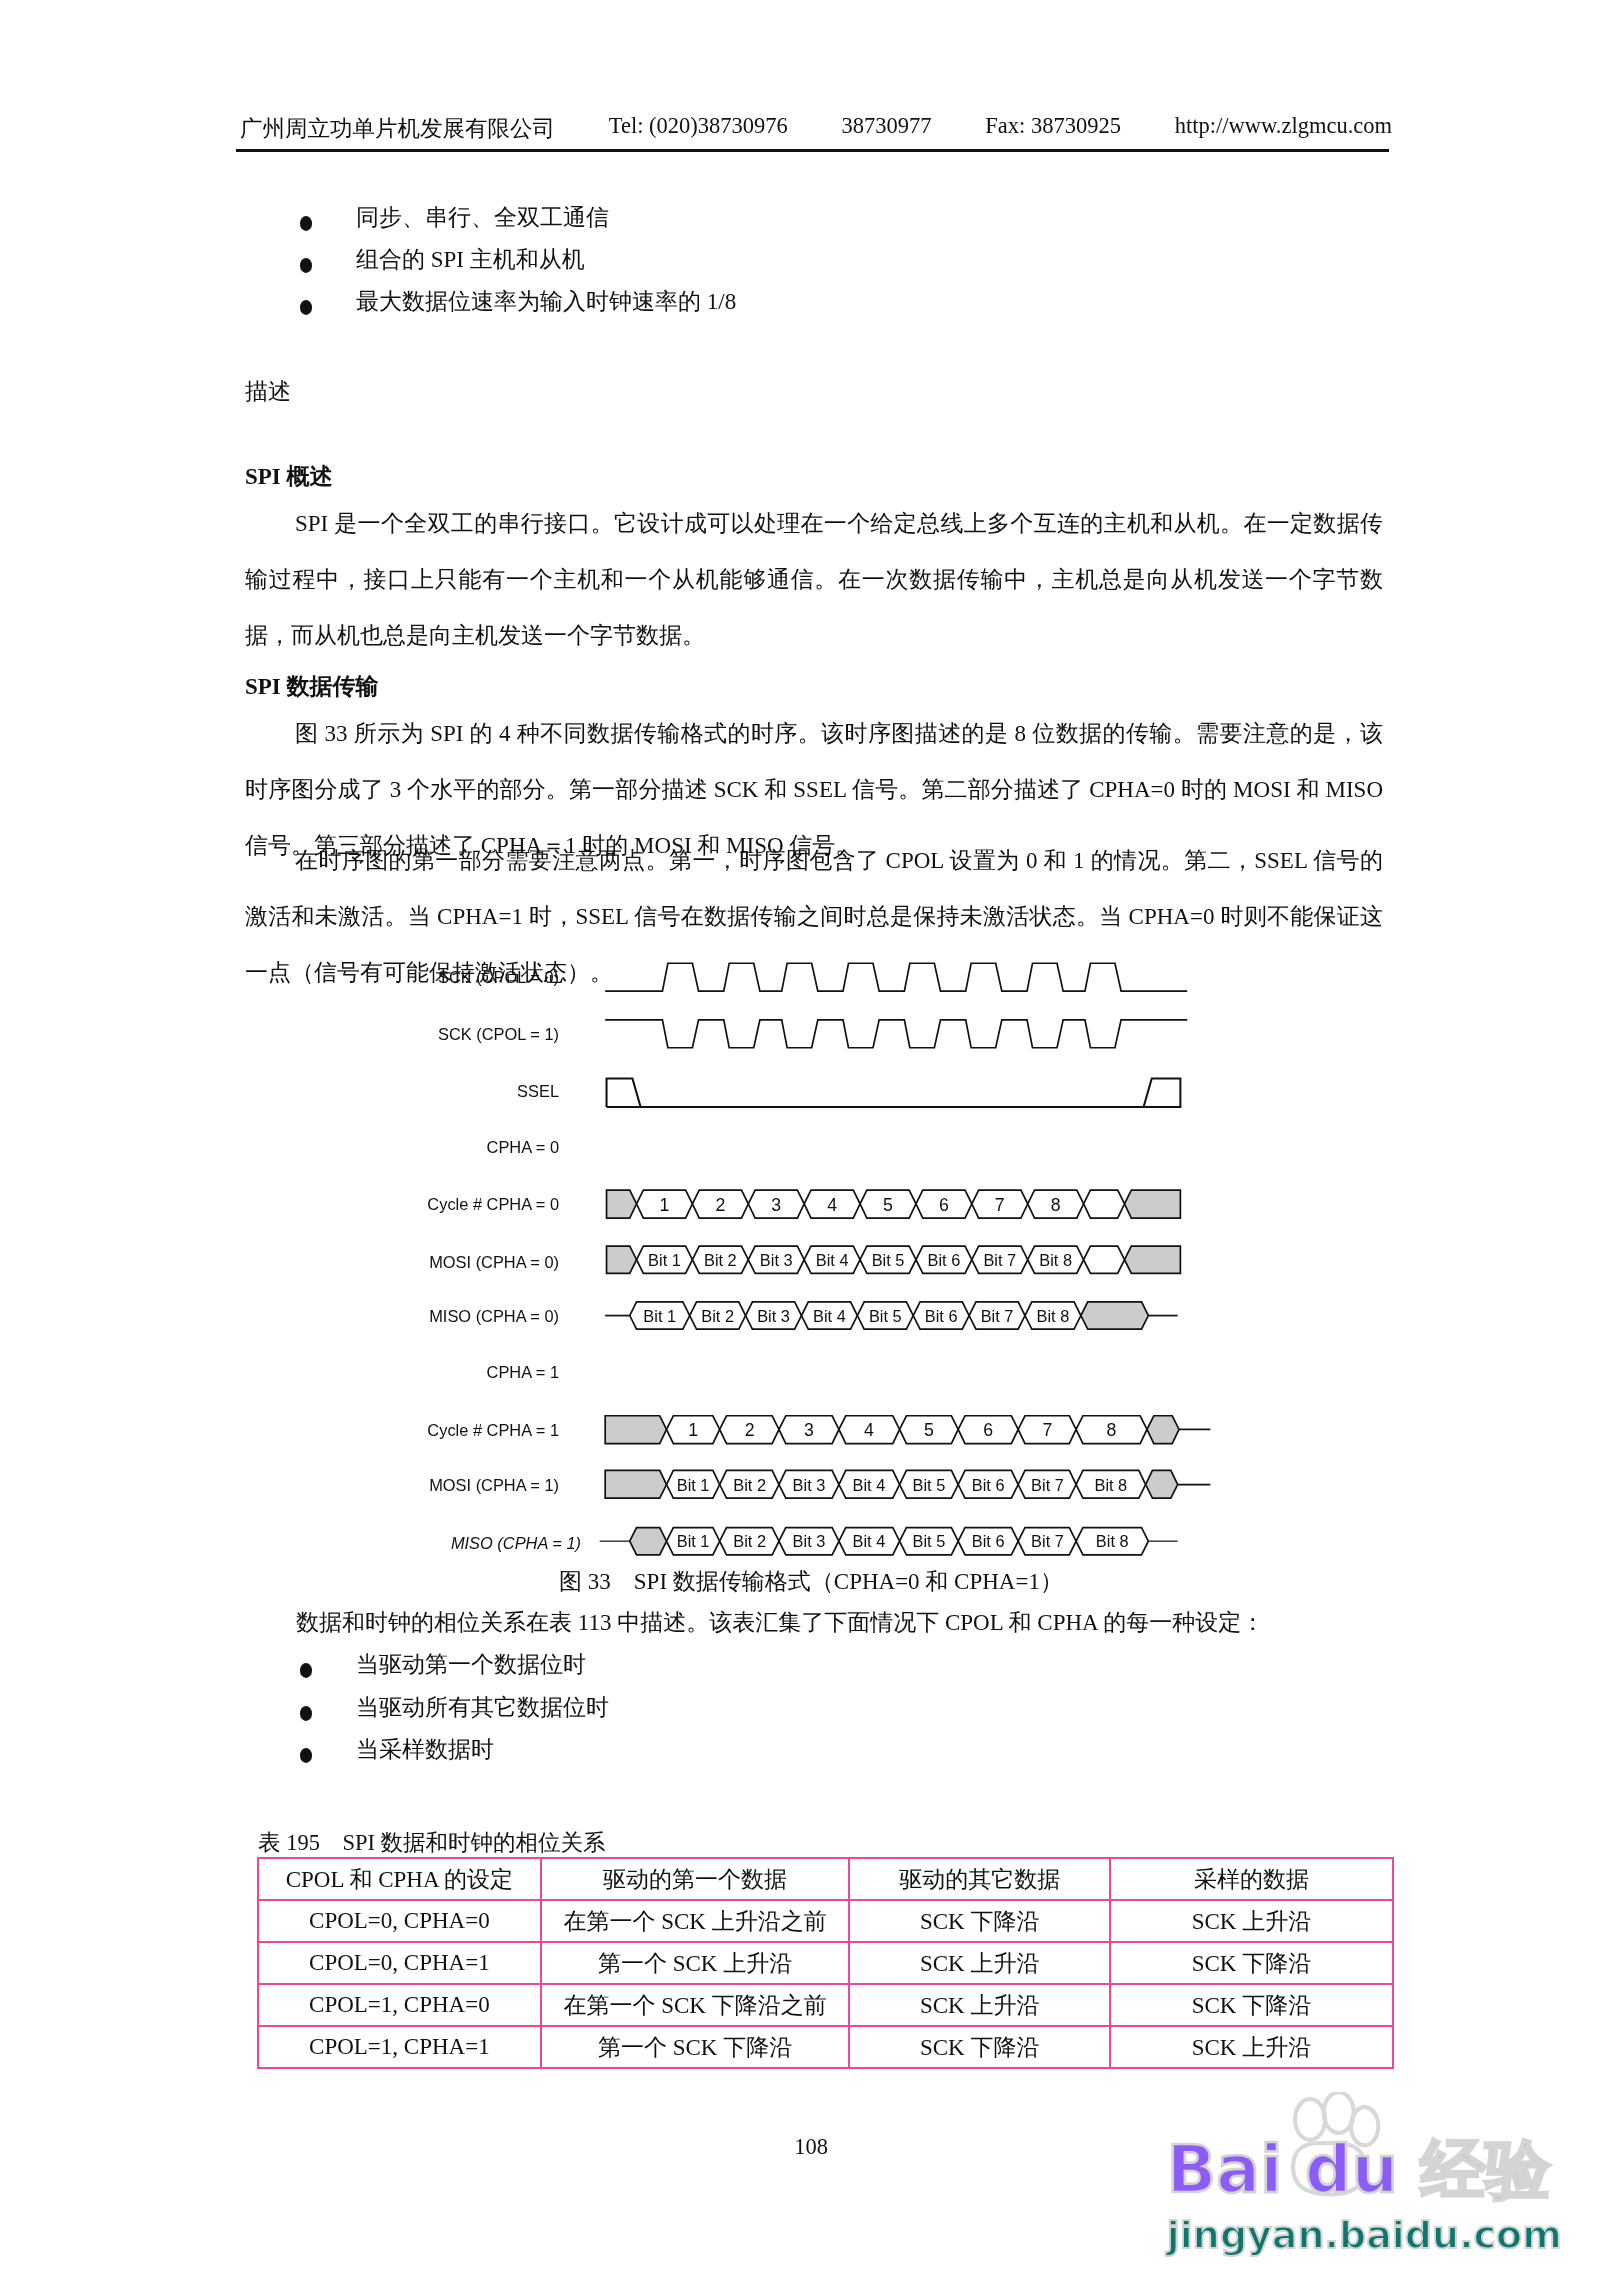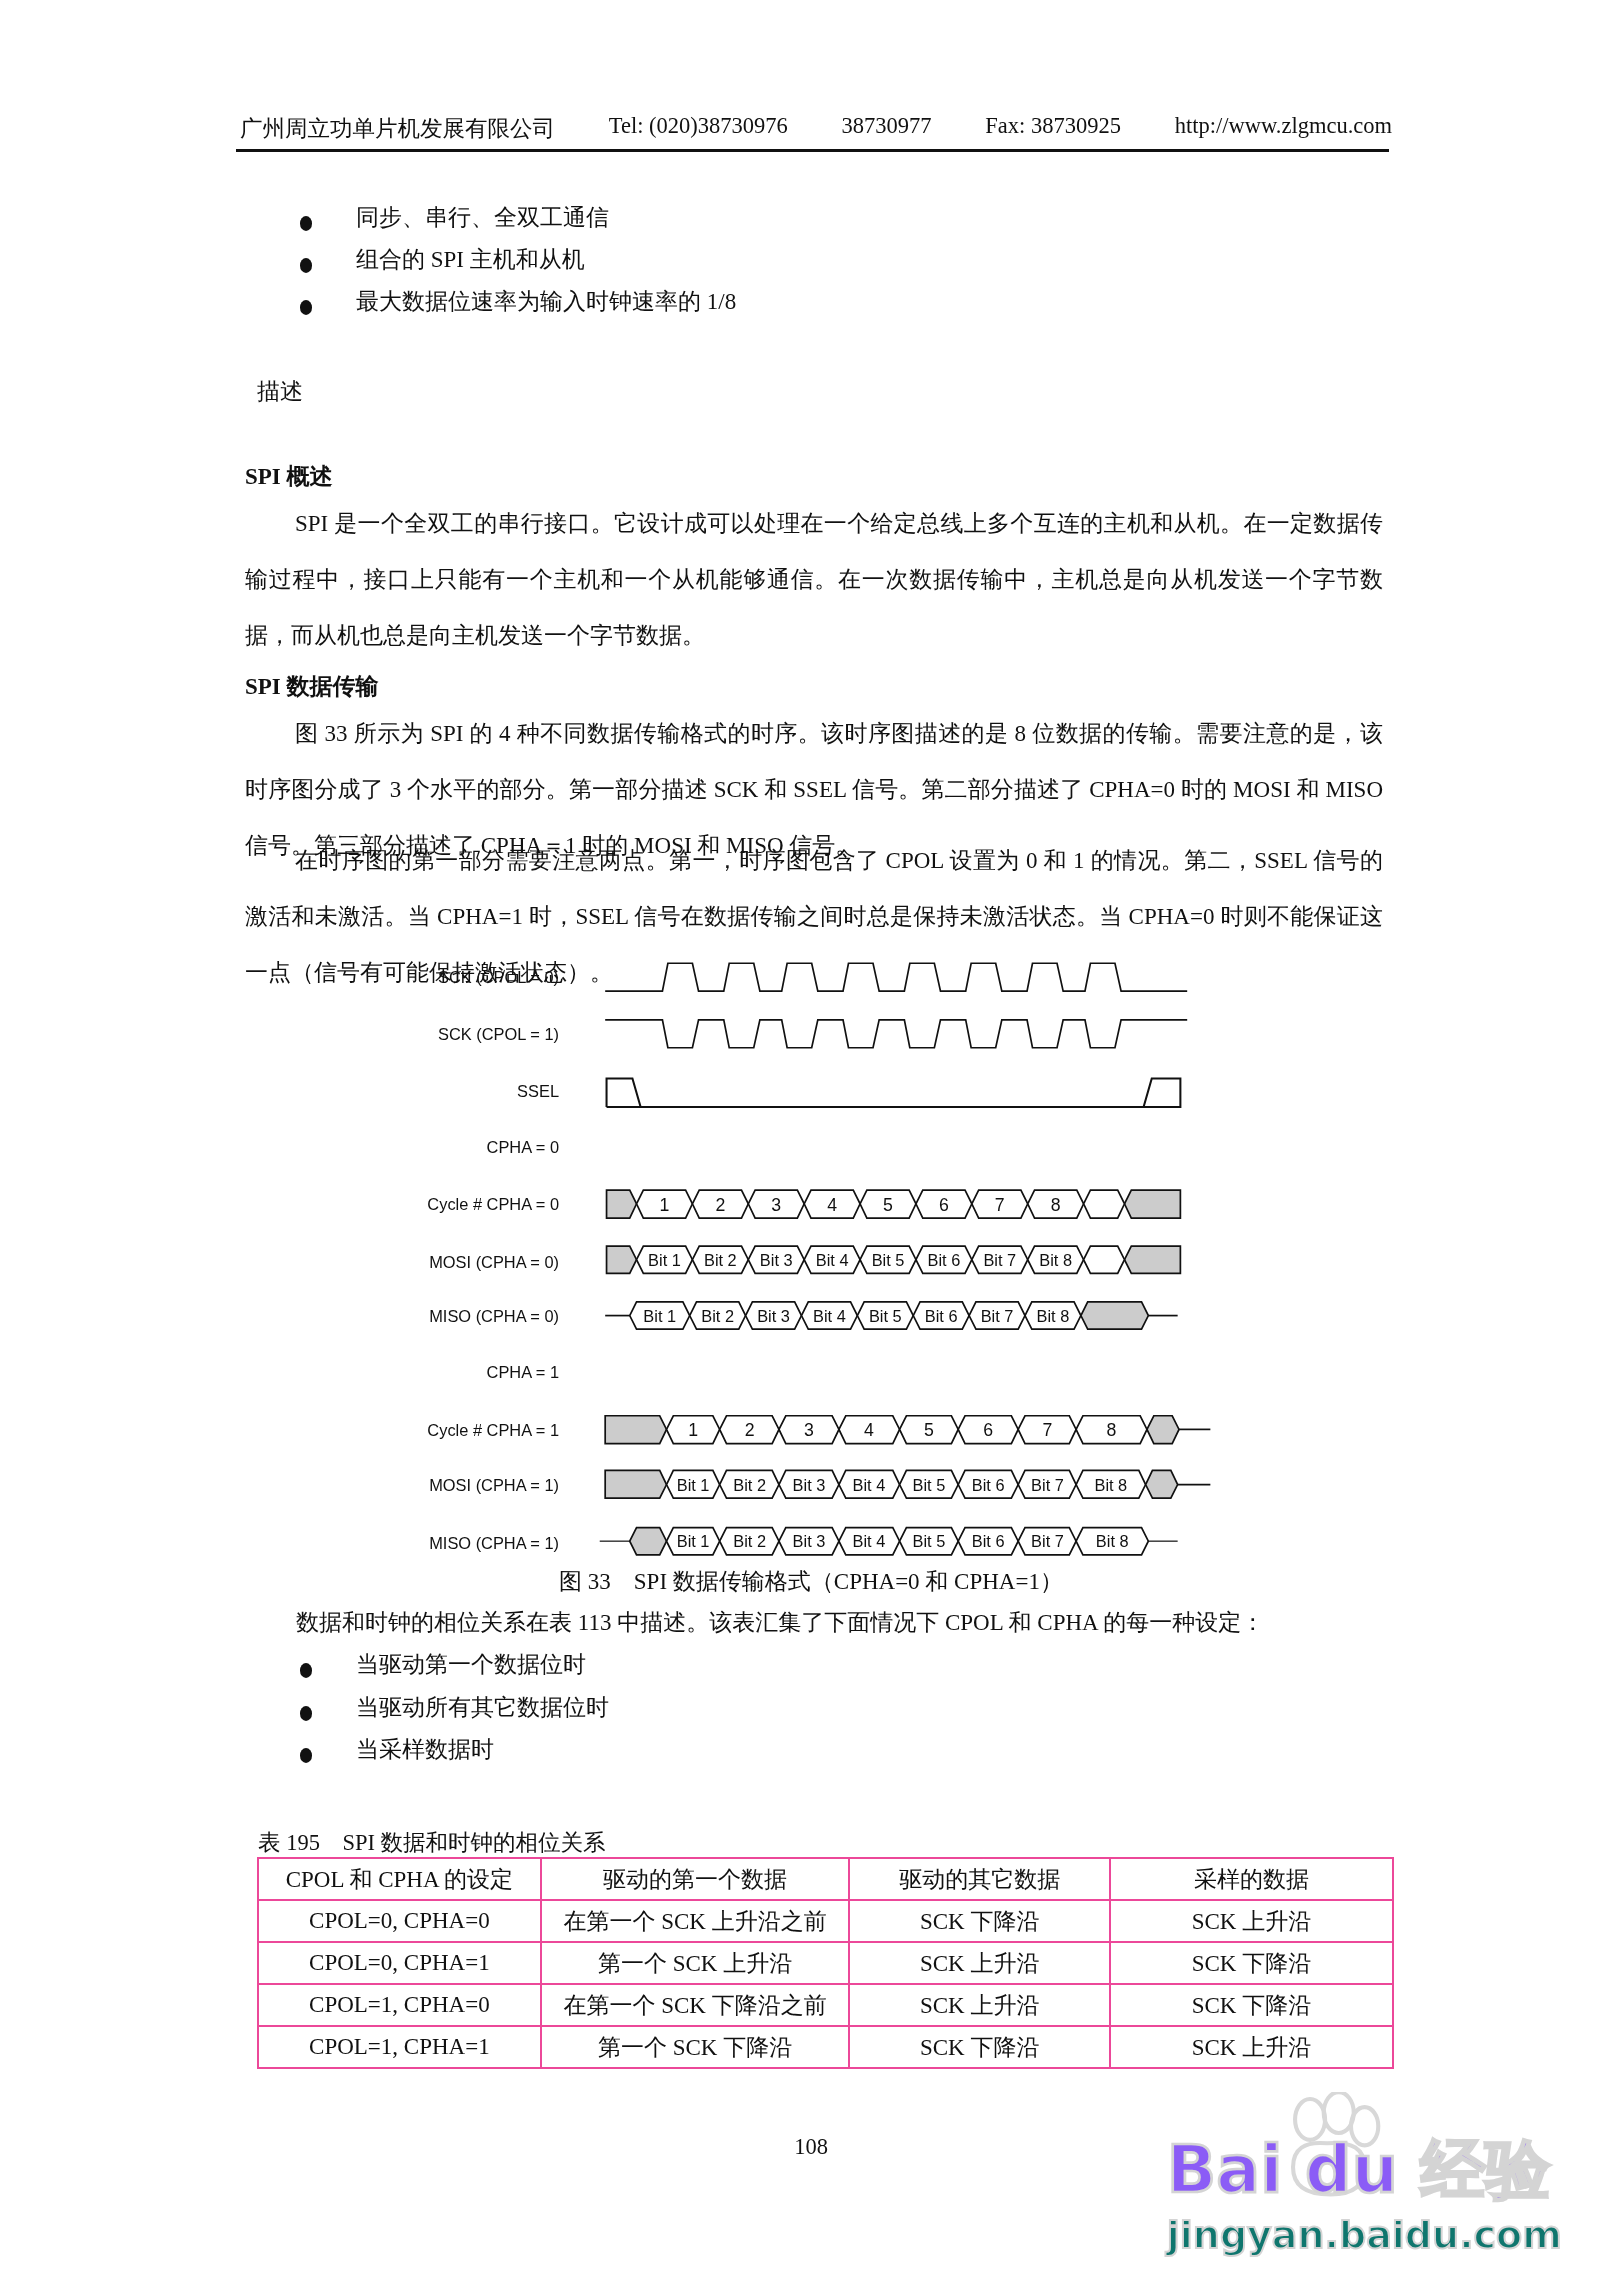--- a/index.html
+++ b/index.html
@@ -42,41 +42,41 @@
 </div>
 <div class="bullet" style="left:300px; top:244px;">
   <span class="dot"></span>
   <span class="txt">组合的 SPI 主机和从机</span>
 </div>
 <div class="bullet" style="left:300px; top:286px;">
   <span class="dot"></span>
   <span class="txt">最大数据位速率为输入时钟速率的 1/8</span>
 </div>
 
-<div class="abs h" style="left:257px; top:376px; font-weight:normal;">描述</div>
+<div class="abs h" style="left:245px; top:376px; font-weight:normal;">描述</div>
 
 <div class="abs h" style="left:245px; top:461px;">SPI 概述</div>
 <div class="abs para indent" style="top:496px;">SPI 是一个全双工的串行接口。它设计成可以处理在一个给定总线上多个互连的主机和从机。在一定数据传输过程中，接口上只能有一个主机和一个从机能够通信。在一次数据传输中，主机总是向从机发送一个字节数据，而从机也总是向主机发送一个字节数据。</div>
 
 <div class="abs h" style="left:245px; top:671px;">SPI 数据传输</div>
 <div class="abs para indent" style="top:706px;">图 33 所示为 SPI 的 4 种不同数据传输格式的时序。该时序图描述的是 8 位数据的传输。需要注意的是，该时序图分成了 3 个水平的部分。第一部分描述 SCK 和 SSEL 信号。第二部分描述了 CPHA=0 时的 MOSI 和 MISO 信号。第三部分描述了 CPHA＝1 时的 MOSI 和 MISO 信号。</div>
 <div class="abs para indent" style="top:833px;">在时序图的第一部分需要注意两点。第一，时序图包含了 CPOL 设置为 0 和 1 的情况。第二，SSEL 信号的激活和未激活。当 CPHA=1 时，SSEL 信号在数据传输之间时总是保持未激活状态。当 CPHA=0 时则不能保证这一点（信号有可能保持激活状态）。</div>
 
 <div class="abs" style="left:0; top:0; width:1622px; height:1568px; pointer-events:none;">
   <div class="siglabel" style="left:382px; top:968px;">SCK (CPOL = 0)</div>
   <div class="siglabel" style="left:382px; top:1025px;">SCK (CPOL = 1)</div>
   <div class="siglabel" style="left:382px; top:1082px;">SSEL</div>
   <div class="siglabel" style="left:382px; top:1138px;">CPHA = 0</div>
   <div class="siglabel" style="left:382px; top:1195px;">Cycle # CPHA = 0</div>
   <div class="siglabel" style="left:382px; top:1253px;">MOSI (CPHA = 0)</div>
   <div class="siglabel" style="left:382px; top:1307px;">MISO (CPHA = 0)</div>
   <div class="siglabel" style="left:382px; top:1363px;">CPHA = 1</div>
   <div class="siglabel" style="left:382px; top:1421px;">Cycle # CPHA = 1</div>
   <div class="siglabel" style="left:382px; top:1476px;">MOSI (CPHA = 1)</div>
-  <div class="siglabel" style="left:382px; top:1534px;">MISO (CPHA = 1)</div>
+  <div class="siglabel" style="left:404px; top:1534px;font-style:italic;">MISO (CPHA = 1)</div>
 
   <svg class="abs" style="left:0; top:0;" width="1622" height="1568" viewBox="0 0 2380 2300">
     <g fill="none" stroke="#111" stroke-width="2.5">
 
       <path d="M888,1454 L972,1454 L980,1413 L1016,1413 L1025,1454 L1062,1454 L1070,1413 L1106,1413 L1115,1454 L1147,1454 L1155,1413 L1191,1413 L1200,1454 L1237,1454 L1245,1413 L1281,1413 L1290,1454 L1327,1454 L1335,1413 L1371,1413 L1380,1454 L1417,1454 L1425,1413 L1461,1413 L1470,1454 L1507,1454 L1515,1413 L1551,1413 L1560,1454 L1592,1454 L1600,1413 L1636,1413 L1645,1454 L1742,1454"></path>
 
       <path d="M888,1496 L972,1496 L980,1537 L1016,1537 L1025,1496 L1062,1496 L1070,1537 L1106,1537 L1115,1496 L1147,1496 L1155,1537 L1191,1537 L1200,1496 L1237,1496 L1245,1537 L1281,1537 L1290,1496 L1327,1496 L1335,1537 L1371,1537 L1380,1496 L1417,1496 L1425,1537 L1461,1537 L1470,1496 L1507,1496 L1515,1537 L1551,1537 L1560,1496 L1592,1496 L1600,1537 L1636,1537 L1645,1496 L1742,1496"></path>
 
       <path stroke-width="3" d="M890,1624 L890,1582 L928,1582 L940,1624 L1678,1624 L1690,1582 L1732,1582 L1732,1624 L890,1624"></path>
 

